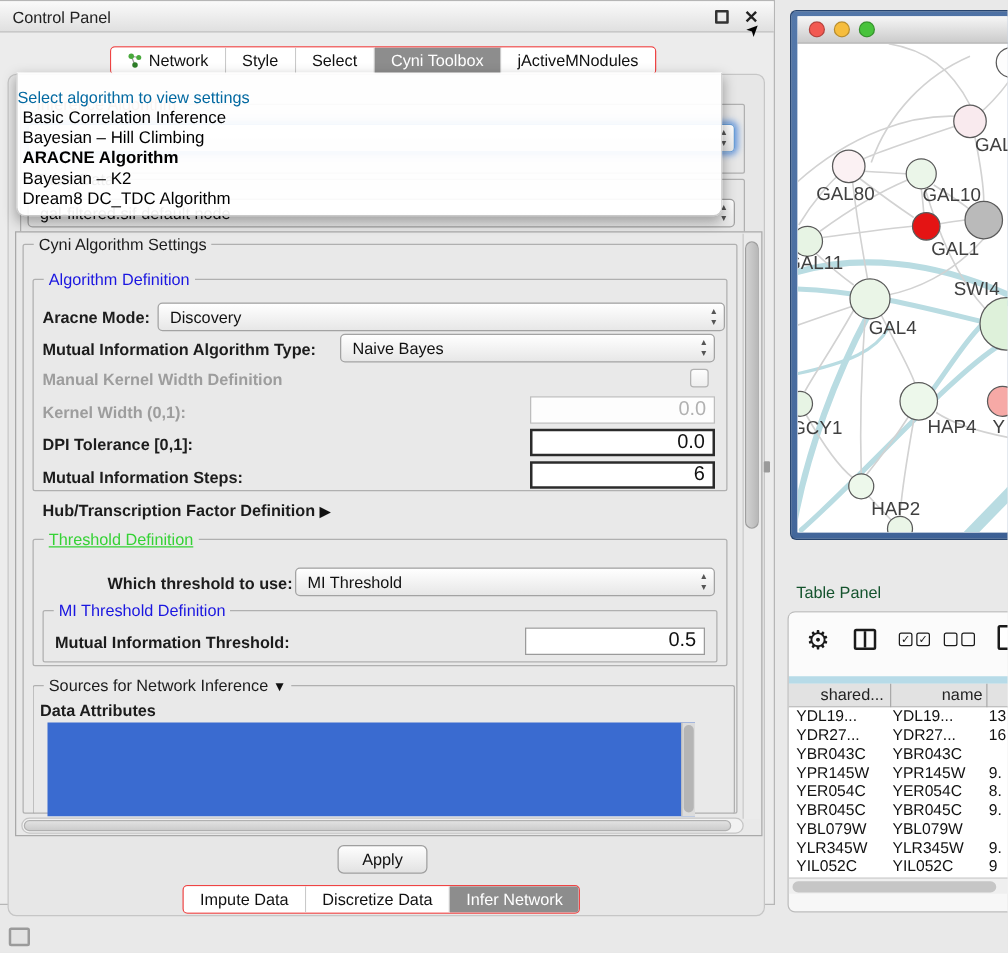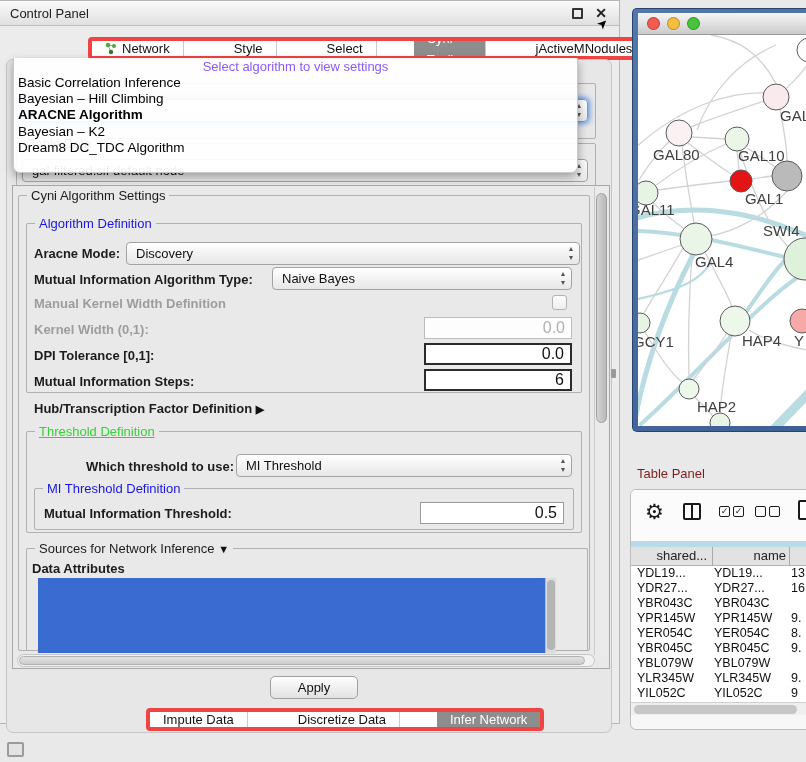--- a/index.html
+++ b/index.html
@@ -8,42 +8,42 @@
   #root { position:absolute; inset:0; width:806px; height:762px; overflow:hidden; }
 
   
   .cp-window { position:absolute; left:0; top:8; width:620px; height:724px; background:#ececec; border:1px solid #b6b6b6; border-left:none; }
   .cp-titlebar { position:absolute; left:0; top:0; width:100%; height:25px; background:linear-gradient(#fafafa,#e0e0e0); border-bottom:1px solid #bdbdbd; }
   .cp-title { position:absolute; left:10px; top:0; line-height:25px; font-size:13px; color:#222; }
   .float-btn { position:absolute; right:36px; top:7px; width:11px; height:11px; border:2px solid #333; border-radius:1px; }
   .close-btn { position:absolute; right:12px; top:3px; font-size:14px; font-weight:bold; color:#222; line-height:19px; }
 
   
-  .seg-group { position:absolute; display:flex; height:23px; background:#ffffff; border:4px solid #ef4444; border-radius:4px; overflow:hidden;gap:37px; }
+  .seg-group { position:absolute; display:flex; height:23px; background:#ffffff; border:1px solid #ef4444; border-radius:4px; overflow:hidden; }
   .seg { display:flex; align-items:center; gap:5px; padding:0 13px; font-size:13px; color:#111; line-height:21px; border-right:1px solid #c9c9c9; background:#fff; cursor:default; }
   .seg:last-child { border-right:none; }
   .seg.selected { background:#8d8d8d; color:#fff; }
 
   
   .content-panel { position:absolute; left:6px; top:58px; width:606px; height:674px; background:#e7e7e7; border:1px solid #c6c6c6; border-radius:7px; }
 
   
   .fieldset { position:absolute; border:1px solid #b0b0b0; border-radius:2px; }
   .legend { position:absolute; top:-8px; left:8px; background:#e9e9e9; padding:0 4px; font-size:13px; color:#1c1c1c; white-space:nowrap; }
   .hfield { background:#e7e7e7; }
   .hfield .legend { background:#e7e7e7; }
   .combo { position:absolute; height:23px; border:1px solid #a3a3a3; border-radius:4px; background:linear-gradient(#ffffff,#e7e7e7); font-size:13px; color:#111; line-height:21px; padding-left:9px; }
   .combo::before { content:"▴"; position:absolute; right:6px; top:1px; font-size:8px; color:#555; line-height:10px; }
   .combo::after  { content:"▾"; position:absolute; right:6px; bottom:1px; font-size:8px; color:#555; line-height:10px; }
   .combo.focused { box-shadow:0 0 5px 2px rgba(64,130,220,.75); border-color:#6b9fd8; }
 
   
   .popup { position:absolute; left:13px; top:57px; width:565px; height:115px; background:rgba(255,255,255,0.93);
            border:1px solid #c9c9c9; border-top:none; border-radius:0 0 7px 7px; box-shadow:0 4px 10px rgba(0,0,0,.35); z-index:40; }
-  .popup-header { text-align:center; font-size:13px; color:#8b5cf6; line-height:16px; margin-top:1px; }
+  .popup-header { font-size:13px; color:#0369a1; line-height:16px; margin-top:12px; }
   .popup-item { font-size:13.5px; color:#000; line-height:16.2px; padding-left:4px; white-space:nowrap; }
   .popup-item.selected { font-weight:bold; }
 
   
   .scrollpane { position:absolute; left:12px; top:184px; width:598px; height:484px; background:#e9e9e9; border:1px solid #a9a9a9; }
   .vscroll { position:absolute; right:1px; top:1px; width:14px; height:468px; background:#ebebeb; border-left:1px solid #c9c9c9; }
   .vscroll .thumb { position:absolute; left:1px; top:6px; width:11px; height:230px; background:linear-gradient(90deg,#d3d3d3,#b9b9b9); border:1px solid #9f9f9f; border-radius:6px; }
   .hscroll-set { position:absolute; left:4px; top:468px; width:578px; height:13px; background:#f2f2f2; border:1px solid #c5c5c5; border-radius:7px; }
   .hscroll-set .thumb { position:absolute; left:1px; top:1px; width:566px; height:9px; background:linear-gradient(#e2e2e2,#cccccc); border:1px solid #b1b1b1; border-radius:5px; }
 
@@ -54,31 +54,31 @@
   .field.disabled { background:#fdfdfd; border:1px solid #bdbdbd; color:#b1b1b1; }
   .checkbox { position:absolute; width:15px; height:15px; border:1px solid #b3b3b3; border-radius:3px; background:linear-gradient(#fdfdfd,#eee); }
   .tri { font-size:11px; color:#111; }
 
   
   .attr-list { position:absolute; left:38px; top:577px; width:518px; height:75px; background:#3a6bd0; overflow:hidden; }
   .attr-item { font-size:12.5px; color:#fff; line-height:16px; padding-left:6px; background:#3a6bd0; white-space:nowrap; }
   .attr-scroll { position:absolute; right:0; top:0; width:11px; height:75px; background:#dcdcdc; border-left:1px solid #bbb; }
   .attr-scroll .thumb { position:absolute; left:1px; top:2px; width:8px; height:70px; background:#b5b5b5; border-radius:4px; }
 
-  .apply-btn { position:absolute; left:270px; top:675px; width:88px; height:23px; background:linear-gradient(#fefefe,#e2e2e2); border:1px solid #9f9f9f; border-radius:5px; font-size:13px; color:#111; text-align:center; line-height:21px; }
+  .apply-btn { position:absolute; left:270px; top:675px; width:72px; height:23px; background:linear-gradient(#fefefe,#e2e2e2); border:1px solid #9f9f9f; border-radius:5px; font-size:13px; color:#111; text-align:center; line-height:21px; }
 
   
   .net-frame { position:absolute; left:632px; top:8px; width:180px; height:424px; background:linear-gradient(135deg,#5478aa,#3c5f94); border:1px solid #27446e; border-right:none; border-radius:5px 0 0 5px; }
   .net-inner { position:absolute; left:5px; top:4px; width:170px; height:413px; background:#fff; overflow:hidden; }
   .net-titlebar { position:absolute; left:0; top:0; width:100%; height:22px; background:linear-gradient(#f6f6f6,#cbcbcb); border-bottom:1px solid #9a9a9a; }
   .tlight { position:absolute; top:4px; width:13px; height:13px; border-radius:50%; border:1px solid rgba(0,0,0,.25); }
   .net-canvas { position:absolute; left:0; top:22px; width:170px; height:391px; background:#fff; overflow:hidden; }
 
   
-  .tp-title { position:absolute; left:637px; top:466px; font-size:13px; color:#7f1d1d; }
+  .tp-title { position:absolute; left:637px; top:466px; font-size:13px; color:#14532d; }
   .table-panel { position:absolute; left:630px; top:489px; width:186px; height:241px; background:#f7f7f7; border:1px solid #bdbdbd; border-radius:6px 0 0 6px; overflow:hidden; }
   .tp-toolbar { position:absolute; left:0; top:0; width:100%; height:51px; background:#fbfbfb; }
   .icon-btn { position:absolute; color:#1a1a1a; }
   .cols-icon { width:18px; height:17px; border:2px solid #1a1a1a; border-radius:2px; }
   .cols-icon::after { content:""; position:absolute; left:6px; top:0; width:2px; height:13px; background:#1a1a1a; }
   .cb { display:inline-block; width:11px; height:11px; border:1.5px solid #1a1a1a; border-radius:2px; font-size:9px; line-height:9px; text-align:center; color:#1a1a1a; margin-right:3px; vertical-align:top; }
   .doc-icon { width:16px; height:20px; border:2px solid #1a1a1a; border-radius:2px; background:#fff; }
   .tp-headstrip { position:absolute; left:0; top:51px; width:100%; height:6px; background:#b7dbe8; }
   .tp-header { position:absolute; left:0; top:57px; width:100%; height:19px; background:#e2e2e2; border-bottom:1px solid #b5b5b5; font-size:13px; color:#222; }
   .tp-header .hcell { position:absolute; top:0; line-height:18px; text-align:right; }

